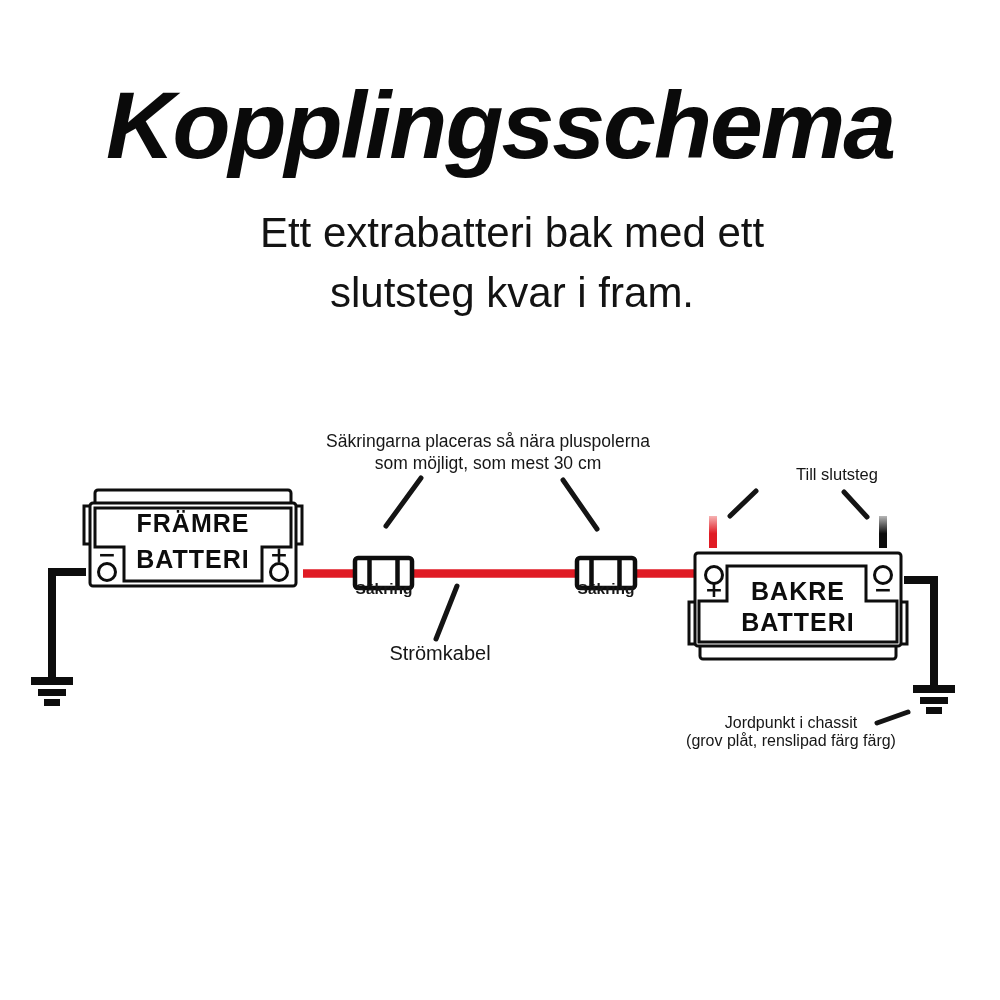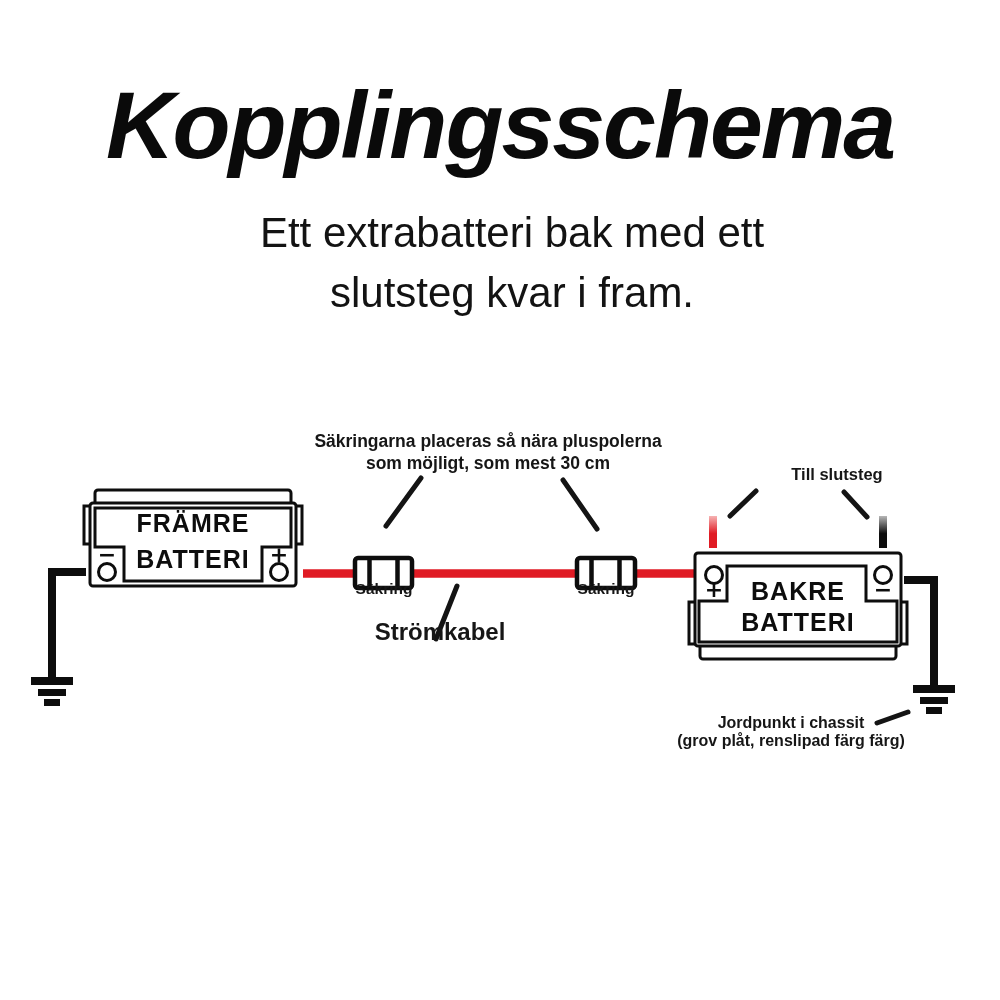--- a/index.html
+++ b/index.html
@@ -13,27 +13,26 @@
     line-height:1.08;
   }
   .subtitle{
     position:absolute;top:203px;left:0;width:1000px;text-align:center;
     font-size:42px;font-weight:400;line-height:60px;color:#131313;padding-left:12px;
   }
   .diagram-svg{position:absolute;left:0;top:0;width:1000px;height:1000px;}
   .label{
     position:absolute;transform:translateX(-50%);text-align:center;white-space:nowrap;
     color:#161616;
-    font-weight:bold;
   }
   .fuse-note{left:488px;top:431px;font-size:17.5px;line-height:21.5px;}
   .sakring-label{font-size:15.5px;font-weight:bold;top:536px;margin-top:44px;}
   .sakring-1{left:384px;}
   .sakring-2{left:606px;}
-  .stromkabel-label{left:440px;top:618px;font-size:24px;}
+  .stromkabel-label{left:440px;top:642px;font-size:20px;}
   .till-slutsteg-label{left:837px;top:465px;font-size:16.5px;}
   .jordpunkt-label{left:791px;top:714px;font-size:16px;line-height:17.5px;text-align:center;}
   svg text.batt-name{font-family:"Liberation Sans","DejaVu Sans",sans-serif;font-weight:bold;font-size:25px;letter-spacing:1px;fill:#0d0d0d;}
   svg text.term-sign{font-family:"DejaVu Sans","Liberation Sans",sans-serif;font-weight:bold;font-size:22px;fill:#0d0d0d;}
 </style>
 </head>
 <body>
 
 <div class="canvas">
 

